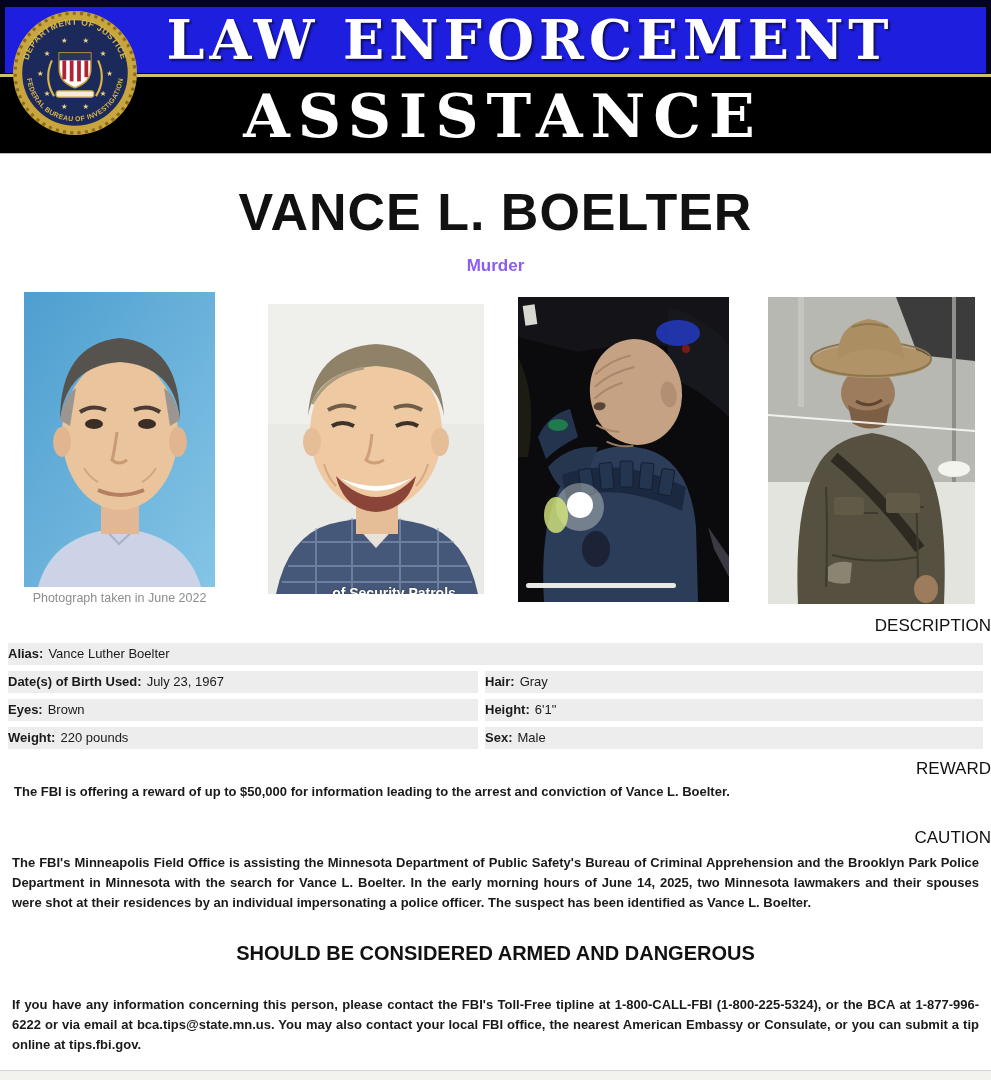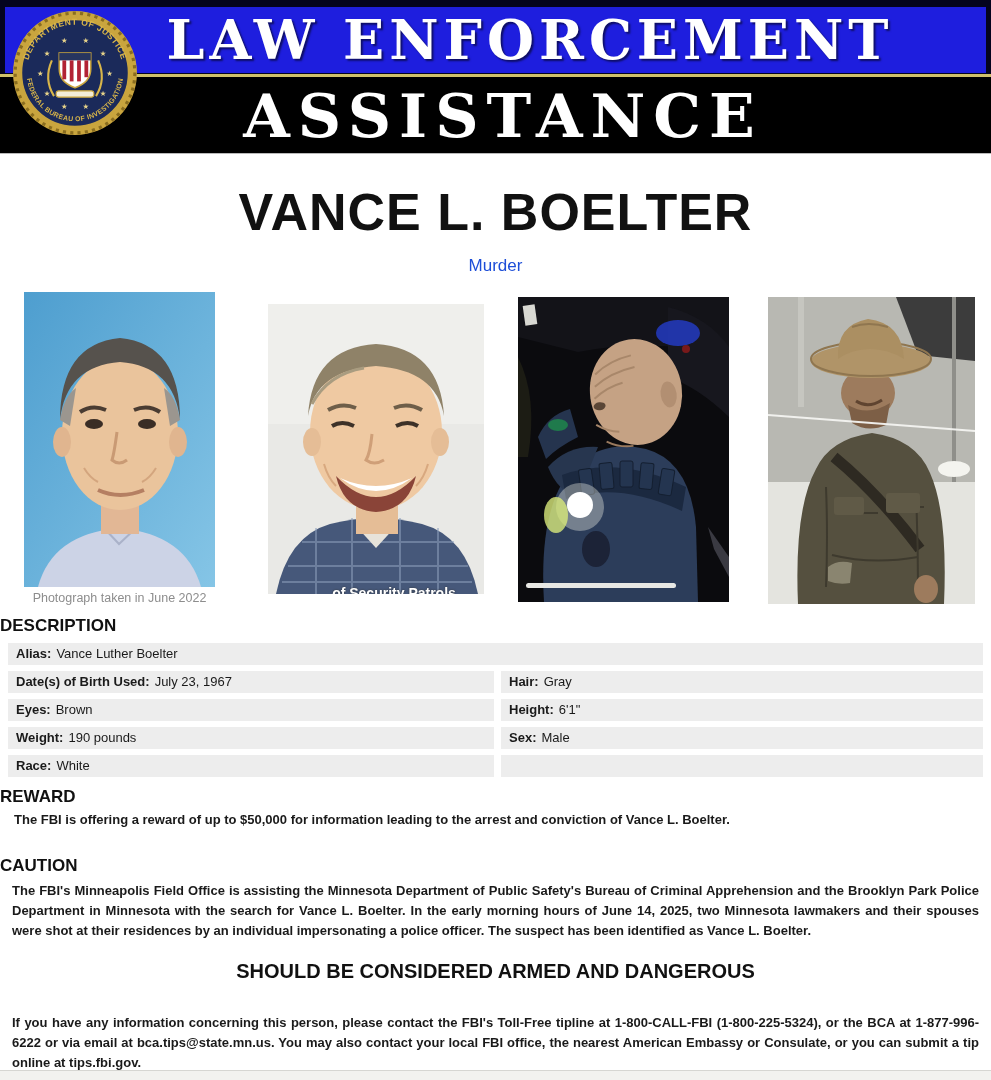--- a/index.html
+++ b/index.html
@@ -20,43 +20,43 @@
   }
   .hdr-line2{
     position:absolute;top:77px;left:100px;right:85px;height:96px;line-height:78px;
     text-align:center;font-family:"DejaVu Serif", serif;font-weight:bold;
     font-size:60px;color:#ffffff;letter-spacing:8px;white-space:nowrap;
     text-shadow:2px 2px 2px rgba(0,0,0,.6);
   }
   .seal{position:absolute;top:10px;left:12px;width:126px;height:126px;}
   
   .title{margin:28px 10px 0;text-align:center;font-size:52px;font-weight:bold;letter-spacing:1px;color:#111;}
-  .crime{margin:14px 0 0;text-align:center;font-size:17px;font-weight:normal;color:#1d4ed8;}
+  .crime{margin:14px 0 0;text-align:center;font-size:17px;font-weight:bold;color:#8b5cf6;}
   
   .photos{position:relative;height:318px;margin-top:16px;}
   .photo{position:absolute;overflow:hidden;}
   .photo svg{display:block;}
   .photo1{left:24px;top:0;width:191px;height:295px;}
   .photo2{left:268px;top:12px;width:252px;height:290px;}
   .photo3{left:518px;top:5px;width:211px;height:305px;}
   .photo4{left:768px;top:5px;width:207px;height:307px;}
   .caption{position:absolute;left:24px;top:299px;width:191px;text-align:center;
     font-size:12.5px;color:#8d8d8d;}
   .overlay-text{position:absolute;left:0;right:0;bottom:-7px;text-align:center;
     color:#ffffff;font-weight:bold;font-size:14px;text-shadow:0 0 2px #333;white-space:nowrap;}
   
-  .sect{ text-align:left;font-weight:bold;font-size:17px;color:#111;}
+  .sect{ text-align:right;font-weight:normal;font-size:17px;color:#111;}
   .sect-desc{margin-top:6px;}
   .sect-reward{margin-top:10px;}
   .sect-caution{margin-top:26px;}
-  .armed{margin-top:18px;text-align:center;font-weight:bold;font-size:20px;color:#111;}
+  .armed{margin-top:28px;text-align:center;font-weight:bold;font-size:20px;color:#111;}
   
   .desc-table{margin:7px 8px 0;}
   .t-row{display:flex;gap:7px;margin-bottom:6px;}
-  .t-cell{background:#ededed;padding:3px 8px;font-size:13px;line-height:16px;}
+  .t-cell{background:#ededed;padding:3px 0;font-size:13px;line-height:16px;}
   .t-cell.left{flex:0 0 470px;}
   .t-cell.right{flex:1;}
   .t-cell.full{flex:1;}
   .lbl{font-weight:bold;margin-right:5px;}
   .val{font-weight:normal;}
   
   .para{font-size:13px;font-weight:bold;line-height:1.55;color:#1a1a1a;}
   .p-reward{margin:3px 14px 0;text-align:left;}
   .p-caution{margin:5px 12px 0;text-align:justify;}
   .p-contact{margin:30px 12px 0;text-align:justify;}
@@ -276,32 +276,26 @@
   <div class="t-row">
     <div class="t-cell left">
       <span class="lbl">Eyes:</span><span class="val">Brown</span>
     </div>
     <div class="t-cell right">
       <span class="lbl">Height:</span><span class="val">6'1"</span>
     </div>
   </div>
   <div class="t-row">
     <div class="t-cell left">
-      <span class="lbl">Weight:</span><span class="val">190 pounds</span>
+      <span class="lbl">Weight:</span><span class="val">220 pounds</span>
     </div>
     <div class="t-cell right">
       <span class="lbl">Sex:</span><span class="val">Male</span>
     </div>
   </div>
-  <div class="t-row">
-    <div class="t-cell left">
-      <span class="lbl">Race:</span><span class="val">White</span>
-    </div>
-    <div class="t-cell right"></div>
-  </div>
 </div>
 
 <div class="sect sect-reward">REWARD</div>
 <div class="para p-reward">The FBI is offering a reward of up to $50,000 for information leading to the arrest and conviction of Vance L. Boelter.</div>
 
 <div class="sect sect-caution">CAUTION</div>
 <div class="para p-caution">The FBI's Minneapolis Field Office is assisting the Minnesota Department of Public Safety's Bureau of Criminal Apprehension and the Brooklyn Park Police Department in Minnesota with the search for Vance L. Boelter. In the early morning hours of June 14, 2025, two Minnesota lawmakers and their spouses were shot at their residences by an individual impersonating a police officer. The suspect has been identified as Vance L. Boelter.</div>
 
 <div class="armed">SHOULD BE CONSIDERED ARMED AND DANGEROUS</div>
 

